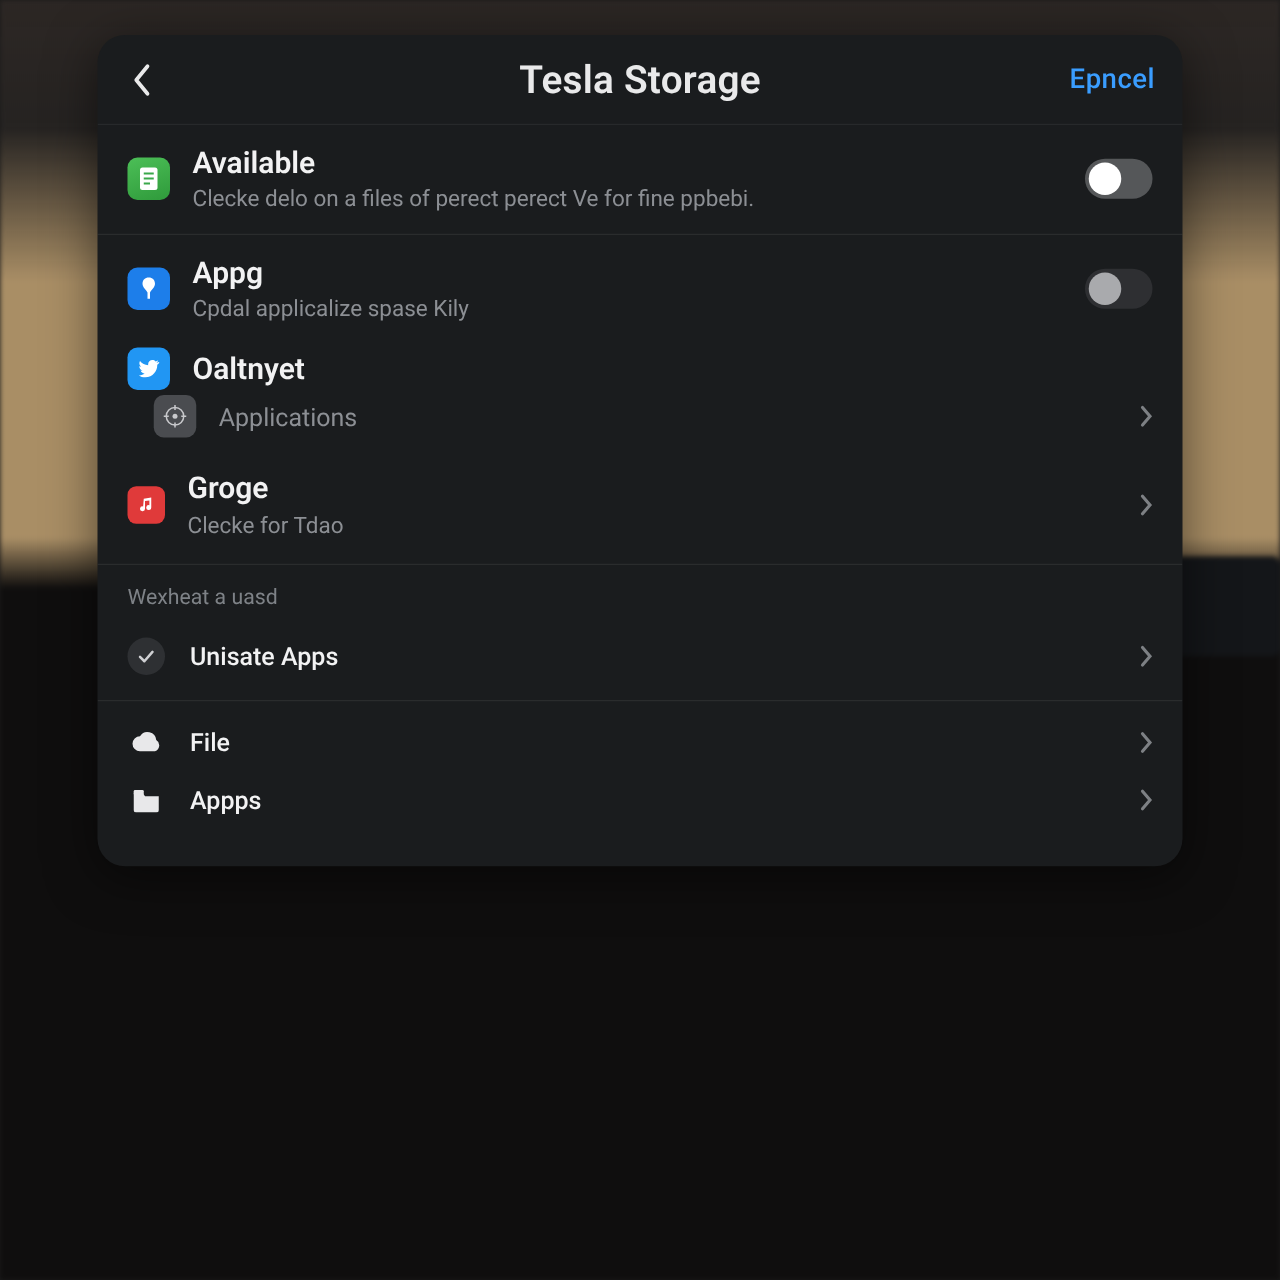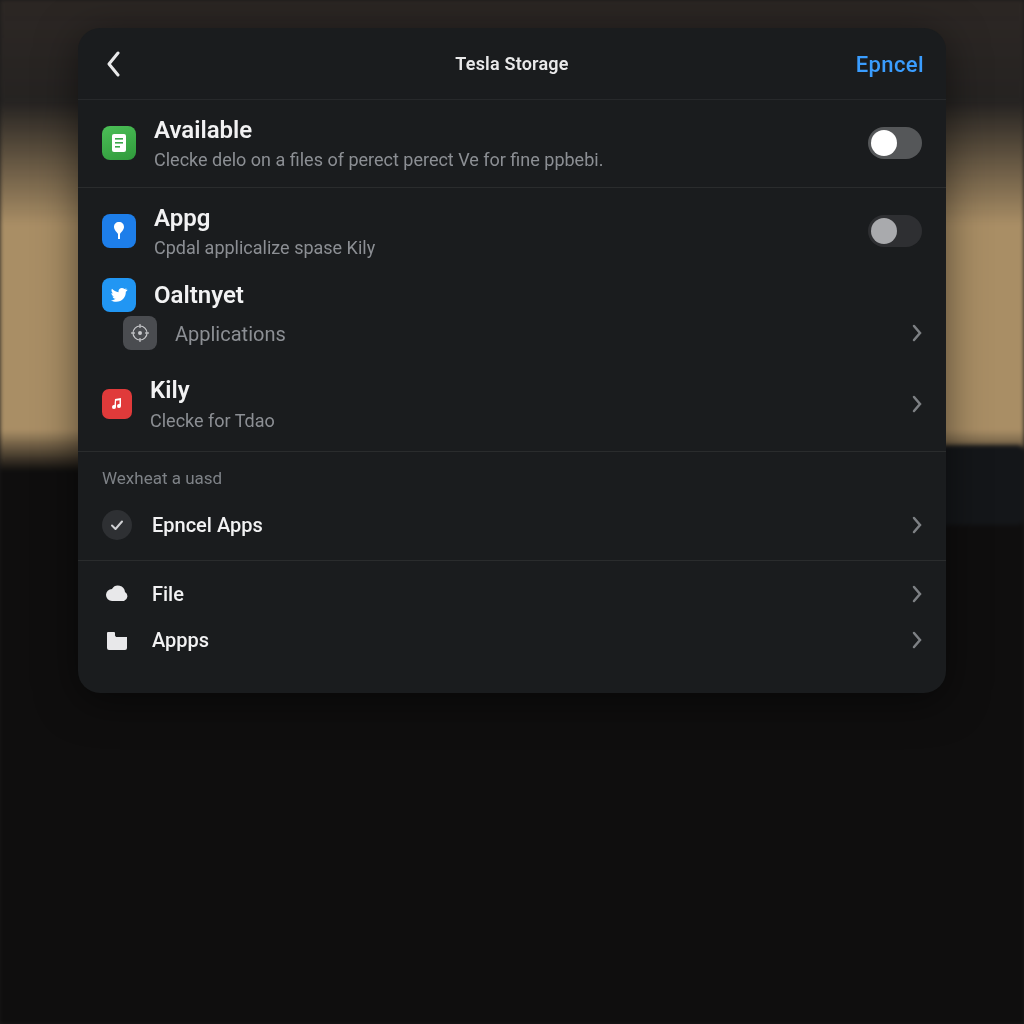--- a/index.html
+++ b/index.html
@@ -43,21 +43,21 @@
     height: 72px; position: relative;
     border-bottom: 1px solid rgba(255,255,255,0.06);
   }
   .back {
     position: absolute; left: 16px; top: 50%; transform: translateY(-50%);
     width: 40px; height: 40px;
     display: flex; align-items: center; justify-content: center;
     color: #e9e9ea; cursor: pointer;
   }
   .title {
-    font-size: 18px; font-weight: 600; letter-spacing: 0.2px;
+    font-size: 31px; font-weight: 600; letter-spacing: 0.2px;
   }
   .cancel {
     position: absolute; right: 22px; top: 50%; transform: translateY(-50%);
     color: #3a9dff; font-size: 22px; font-weight: 500; letter-spacing: 0.4px;
     cursor: pointer;
   }
   .row {
     display: flex; align-items: center;
     padding: 14px 24px 14px 24px;
     position: relative;
@@ -194,40 +194,40 @@
     </div>
   </div>
 
   <div class="row sep" style="padding-top:18px; padding-bottom:18px;">
     <div class="icon small icon-red">
       <svg width="14" height="14" viewBox="0 0 14 14">
           <path d="M5 2 L11 1 L11 9 a2 2 0 1 1 -1.5 -1.9 L9.5 3.3 L6 3.8 L6 10 a2 2 0 1 1 -1.5 -1.9 Z" fill="#fff"></path>
         </svg>
     </div>
     <div class="txt">
-      <div class="t-primary">Kily</div>
+      <div class="t-primary">Groge</div>
       <div class="t-secondary">Clecke for Tdao</div>
     </div>
     <div class="chev">
       <svg width="10" height="18" viewBox="0 0 10 18">
           <path d="M2 2 L8 9 L2 16" stroke="#7d8084" stroke-width="2.5" fill="none" stroke-linecap="round"></path>
         </svg>
     </div>
   </div>
 
   <div class="section-h">Wexheat a uasd</div>
 
   <div class="row sep stack" style="padding-bottom:20px;">
     <div class="icon small icon-dark" style="border-radius:50%;">
       <svg width="16" height="16" viewBox="0 0 16 16">
           <path d="M3 8.5 L6.5 12 L13 4.5" stroke="#cfd0d3" stroke-width="2" fill="none" stroke-linecap="round" stroke-linejoin="round"></path>
         </svg>
     </div>
     <div class="txt">
-      <div class="t-primary">Epncel Apps</div>
+      <div class="t-primary">Unisate Apps</div>
     </div>
     <div class="chev">
       <svg width="10" height="18" viewBox="0 0 10 18">
           <path d="M2 2 L8 9 L2 16" stroke="#7d8084" stroke-width="2.5" fill="none" stroke-linecap="round"></path>
         </svg>
     </div>
   </div>
 
   <div class="row stack" style="padding-top:18px; padding-bottom:8px;">
     <div class="icon small icon-white" style="background:transparent;">

